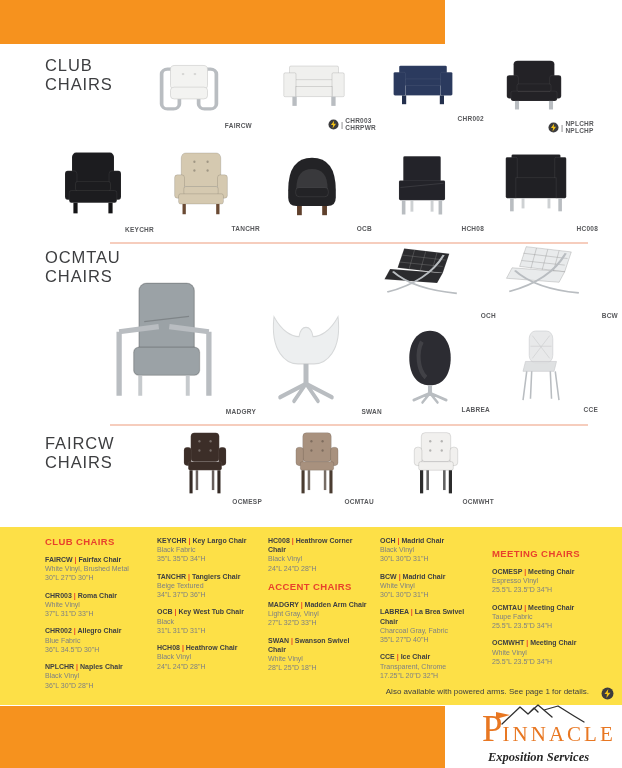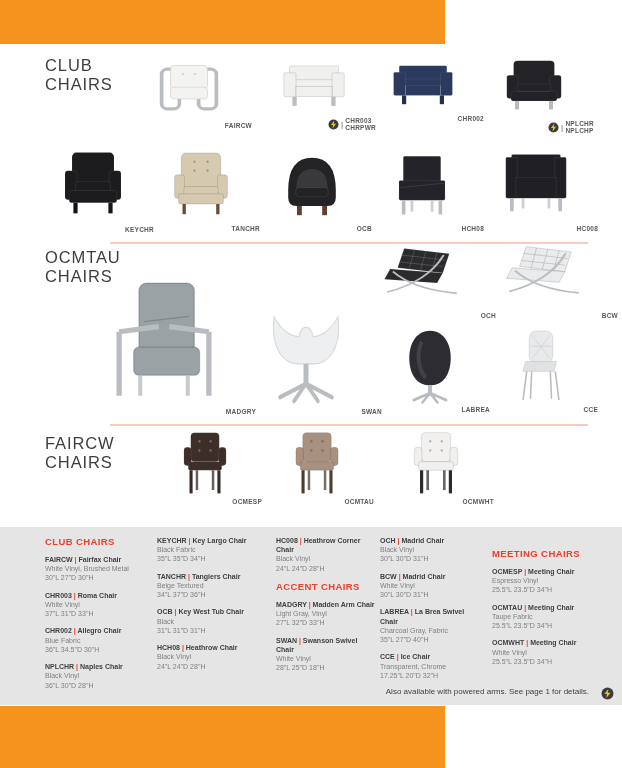--- a/index.html
+++ b/index.html
@@ -23,21 +23,21 @@
   
   .product{position:absolute;}
   .chair{position:absolute;left:0;top:0;}
   .label{position:absolute;left:0;right:0;text-align:right;font-size:6.5px;font-weight:bold;
          color:#58595c;letter-spacing:.25px;white-space:nowrap;}
   .label.powered{display:flex;justify-content:flex-end;align-items:center;gap:2px;}
   .label .pipe{font-size:8px;font-weight:400;}
   .label .codes{display:flex;flex-direction:column;line-height:1.1;text-align:left;}
 
   
-  .footer{position:absolute;left:0;top:527px;width:622px;height:178px;background:#e5e5e5;}
+  .footer{position:absolute;left:0;top:527px;width:622px;height:178px;background:#fde047;}
   .f-col{position:absolute;top:9px;width:101px;}
   .f-col:last-child{width:118px;}
   .f-h{font-size:9.5px;font-weight:bold;letter-spacing:.4px;color:#E8412C;margin-bottom:8px;}
   .f-i{margin-bottom:8px;font-size:7px;line-height:1.32;}
   .f-t{color:#3f4042;font-weight:bold;}
   .f-pipe{color:#E8412C;font-weight:bold;}
   .f-d{color:#7e8083;font-weight:400;}
   .note{position:absolute;right:8px;top:160px;display:flex;align-items:flex-start;gap:12px;
         font-size:8px;color:#3f4042;}
 
@@ -346,21 +346,21 @@
             <div class="f-t"><span>OCB</span><span class="f-pipe"> | </span><span>Key West Tub Chair</span></div>
             <div class="f-d">Black</div>
             <div class="f-d">31"L 31"D 31"H</div>
           </div>
           <div class="f-i">
             <div class="f-t"><span>HCH08</span><span class="f-pipe"> | </span><span>Heathrow Chair</span></div>
             <div class="f-d">Black Vinyl</div>
             <div class="f-d">24"L 24"D 28"H</div>
           </div>
         </div>
-        <div class="f-col" style="left: 276px;">
+        <div class="f-col" style="left: 268px;">
           <div class="f-i">
             <div class="f-t"><span>HC008</span><span class="f-pipe"> | </span><span>Heathrow Corner Chair</span></div>
             <div class="f-d">Black Vinyl</div>
             <div class="f-d">24"L 24"D 28"H</div>
           </div>
           <div class="f-h">ACCENT CHAIRS</div>
           <div class="f-i">
             <div class="f-t"><span>MADGRY</span><span class="f-pipe"> | </span><span>Madden Arm Chair</span></div>
             <div class="f-d">Light Gray, Vinyl</div>
             <div class="f-d">27"L 32"D 33"H</div>
@@ -416,14 +416,24 @@
       <span>Also available with powered arms. See page 1 for details.</span>
       <svg width="13" height="13" viewBox="0 0 24 24">
         <circle cx="12" cy="12" r="11" fill="#3c3c3e"></circle>
         <polygon points="13.5,3.5 6.5,13 11,13 10,20.5 17.5,10.5 12.5,10.5" fill="#F3C317"></polygon>
       </svg>
     </div>
   </div>
 
   <div class="bottom-bar"></div>
 
+  <div class="logo">
+    <svg class="mtn" width="86" height="24" viewBox="0 0 86 24">
+      <path d="M2,22 L20,5 L28,12 L38,3 L52,15 M30,10 L34,6 L38,10 M44,8 L58,4 L74,14 L84,20" stroke="#2f2f2f" stroke-width="1.3" fill="none" stroke-linecap="round" stroke-linejoin="round"></path>
+    </svg>
+    <svg class="logo-flag" width="14" height="10" viewBox="0 0 14 10">
+      <polygon points="0,0 14,3 0,7" fill="#E87722"></polygon>
+    </svg>
+    <div class="logo-word"><span class="lp">P</span><span class="lr">INNACLE</span></div>
+    <div class="logo-tag">Exposition Services</div>
+  </div>
 
 </div>
 
 </body></html>

